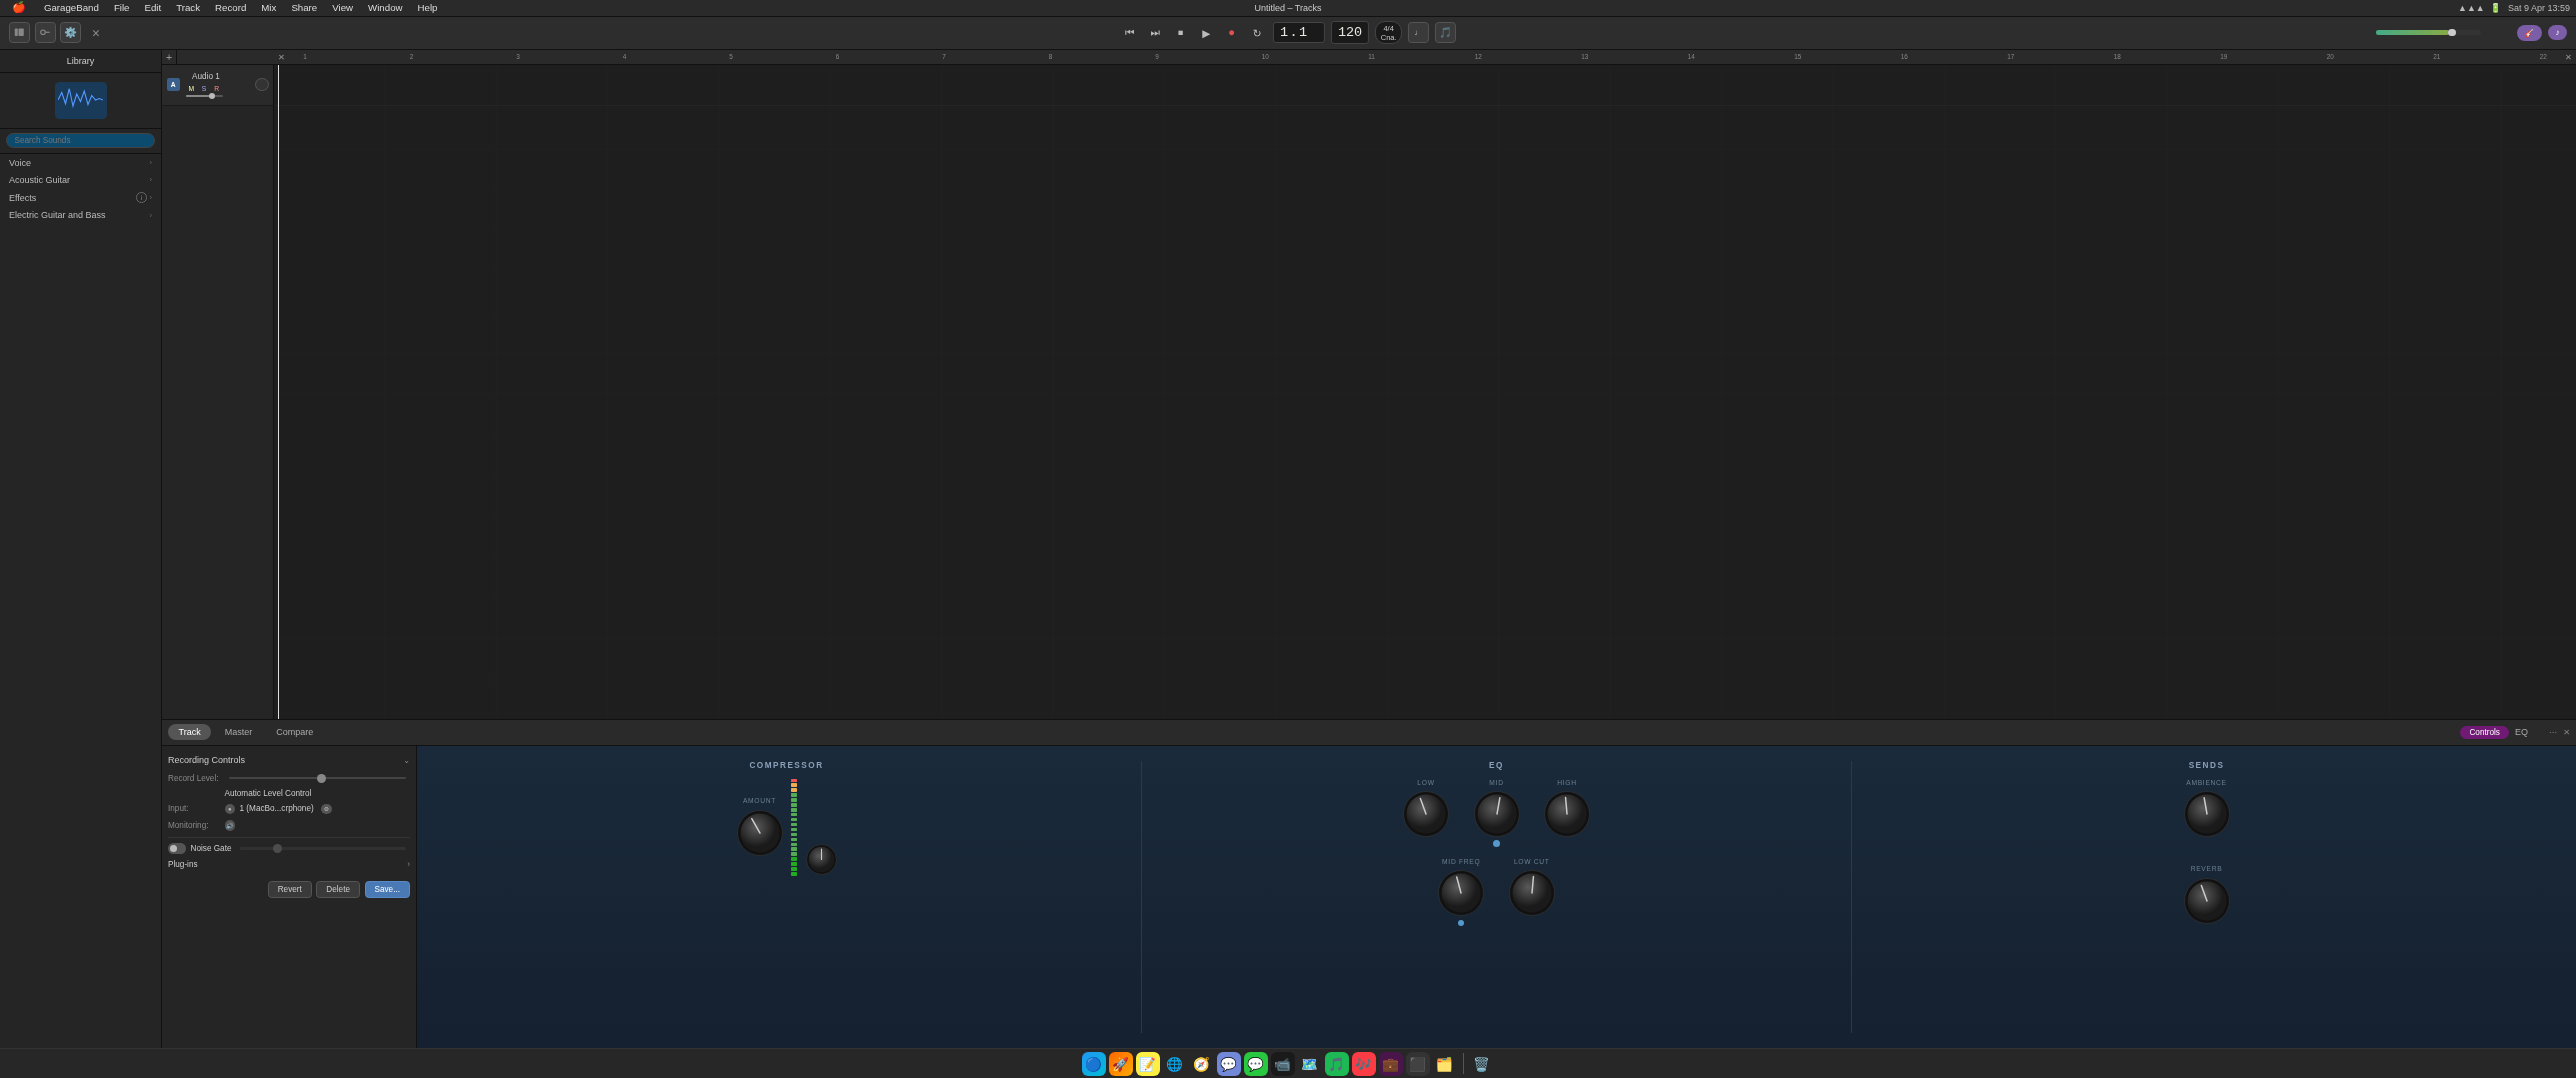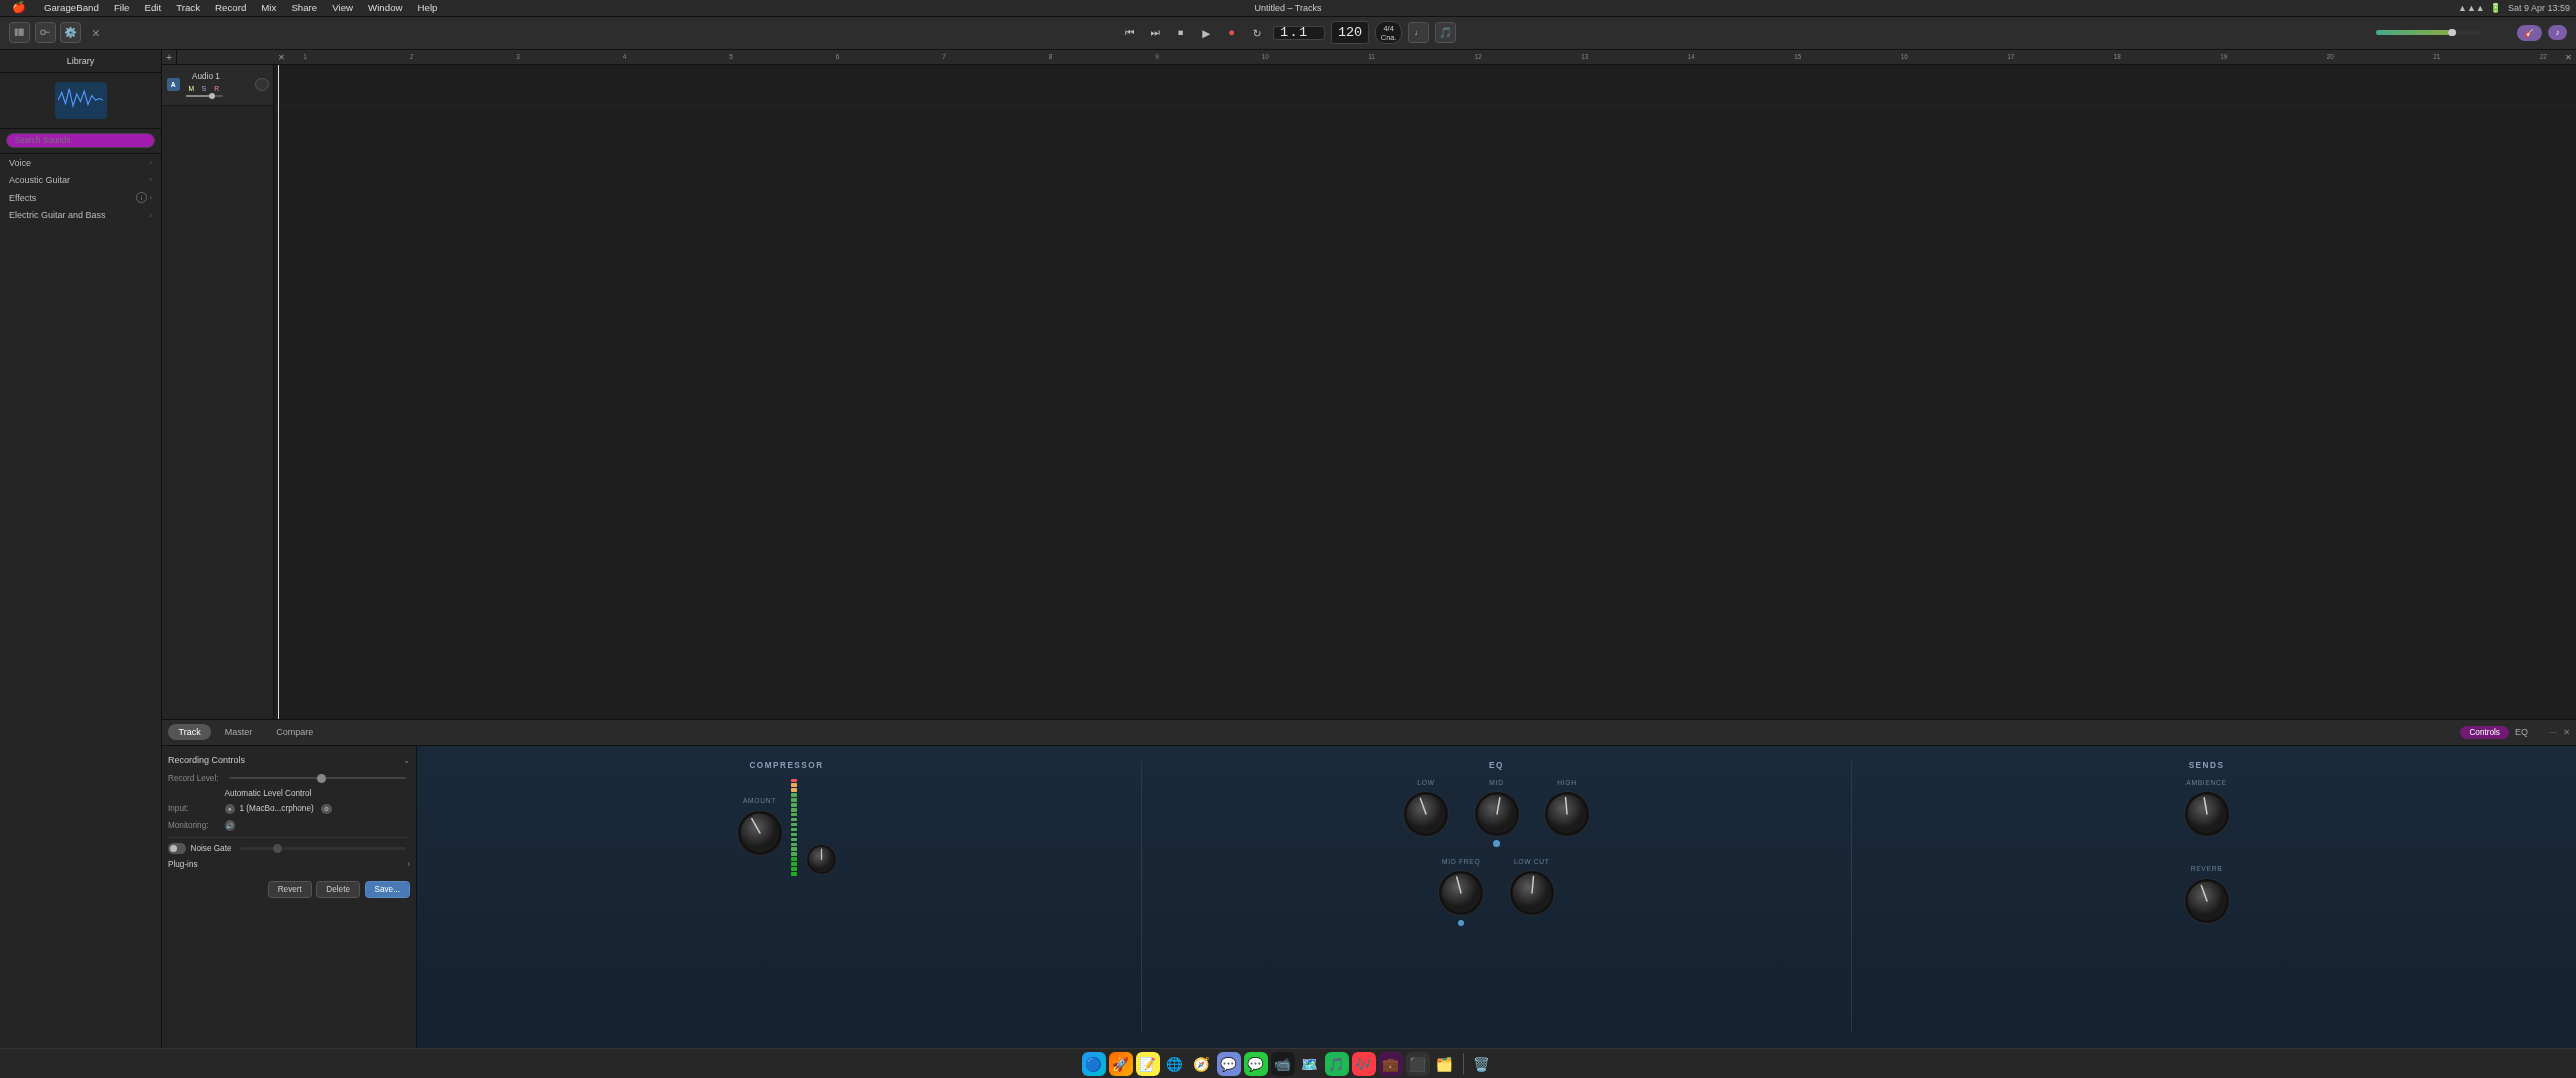--- a/index.html
+++ b/index.html
@@ -90,21 +90,21 @@
     
     .lcd-display {
       background: #1a1a1a;
       border: 0.7px solid #444;
       border-radius: 3px;
       padding: 1.5px 6px;
       display: flex;
       align-items: center;
       gap: 3px;
       min-width: 52px;
-      height: 14px;
+      height: 21px;
     }
     .lcd-time {
       font-size: 13.5px;
       color: #e8e8e0;
       font-family: 'Courier New', monospace;
       letter-spacing: 1.5px;
     }
     .lcd-bpm {
       background: #1a1a1a;
       border: 0.7px solid #444;
@@ -173,21 +173,21 @@
       border-radius: 4.5px;
       display: flex; align-items: center; justify-content: center;
       overflow: hidden;
     }
     #search-bar {
       padding: 4.5px 6px;
       border-bottom: 0.7px solid #111;
     }
     #search-bar input {
       width: 100%;
-      background: #a21caf;
+      background: #0c4a6e;
       border: 0.7px solid #444;
       border-radius: 9px;
       padding: 2.2px 7.5px;
       color: #ccc;
       font-size: 8.2px;
       outline: none;
     }
     .library-item {
       display: flex; align-items: center; justify-content: space-between;
       padding: 3.7px 9px;

